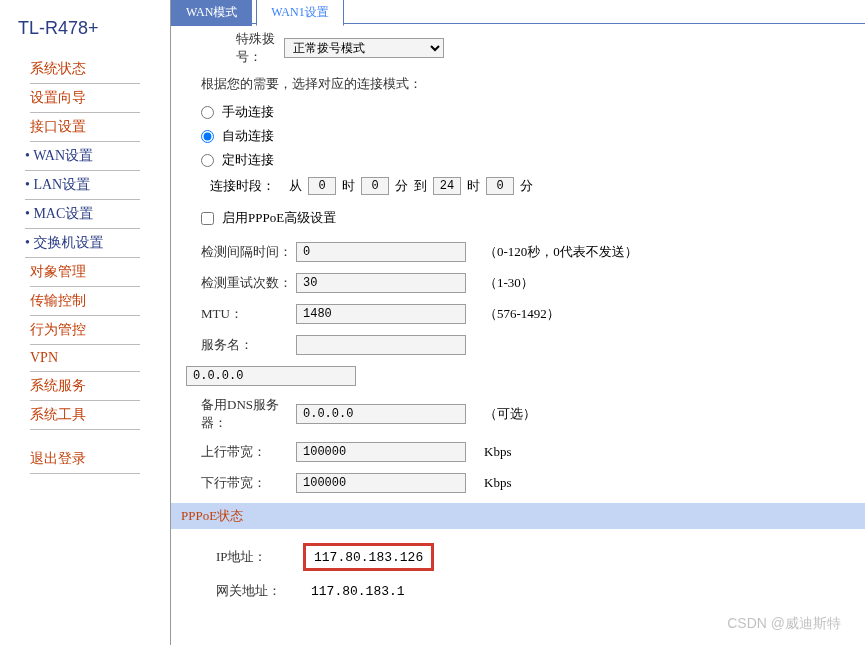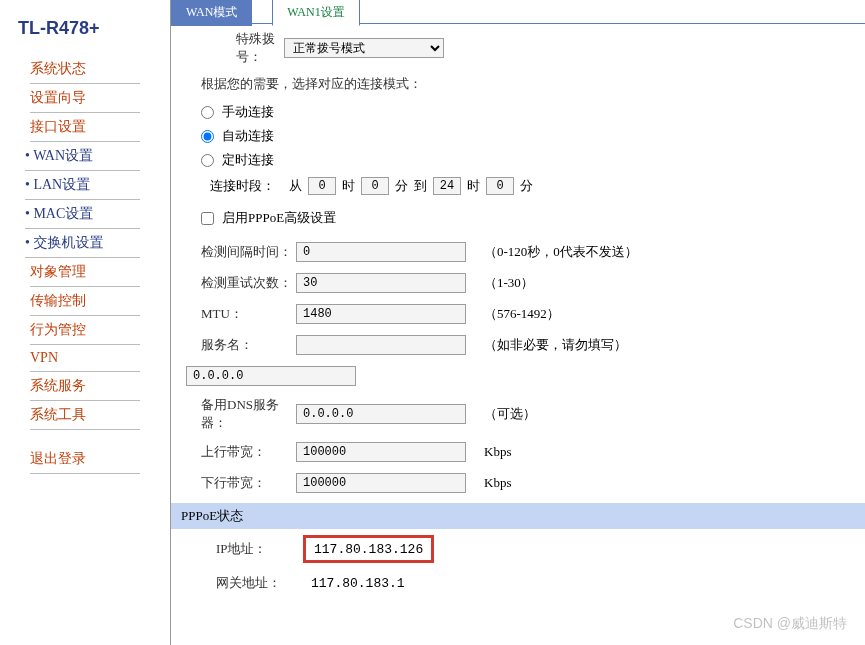--- a/index.html
+++ b/index.html
@@ -1,45 +1,45 @@
 <!DOCTYPE html>
 <html><head>
   <meta charset="utf-8">
   <style>
     * { box-sizing: border-box; margin: 0; padding: 0; }
     body { font-family: "Microsoft YaHei", SimSun, serif; font-size: 13px; background: #fff; }
     .container { width: 865px; height: 645px; display: flex; position: relative; overflow: hidden; }
     .sidebar { width: 170px; padding: 10px 0; }
-    .logo { color: #2a3c84; font-weight: bold; font-size: 18px; padding: 8px 18px 16px; font-family: Arial, sans-serif; }
+    .logo { color: #2a3c84; font-weight: normal; font-size: 18px; padding: 8px 18px 16px; font-family: Arial, sans-serif; }
     .nav-item { padding: 5px 0; margin: 0 30px; color: #c2410c; cursor: pointer; border-bottom: 1px solid #bbb; font-size: 14px; }
     .nav-sub { padding: 5px 0; margin: 0 30px 0 25px; color: #2a3c84; cursor: pointer; border-bottom: 1px solid #bbb; font-size: 14px; }
     .nav-sub.active { color: #2a3c84; font-weight: normal; }
     .nav-spacer { height: 15px; }
     .main { flex: 1; border-left: 1px solid #999; padding: 0; position: relative; }
-    .tabs { display: flex; gap: 20px; position: absolute; top: 0; left: 0; margin-top: -1px; }
+    .tabs { display: flex; gap: 4px; position: absolute; top: 0; left: 0; margin-top: -1px; }
     .tab { padding: 4px 14px; font-size: 12px; cursor: pointer; border: 1px solid #5a7cbf; }
     .tab.inactive { background: #5a7cbf; color: #fff; }
-    .tab.active { background: #fff; color: #15803d; border-bottom: 1px solid #fff; }
+    .tab.active { background: #fff; color: #3b82f6; border-bottom: 1px solid #fff; }
     .tabs-line { border-top: 1px solid #5a7cbf; margin-top: 23px; }
     .content { padding: 6px 15px 0 15px; }
     .row { display: flex; align-items: center; margin-bottom: 9px; min-height: 22px; }
     .lbl { width: 110px; color: #333; padding-left: 15px; font-family: SimSun, serif; }
     .selbox { width: 160px; height: 20px; border: 1px solid #9a9ea1; background: #f4f4f4; font-size: 12px; padding: 0 4px; font-family: SimSun, serif; }
     .note-text { color: #333; margin: 6px 0 10px 15px; font-family: SimSun, serif; }
     .radio-row { display: flex; align-items: center; margin: 6px 0 6px 15px; }
     .radio-row input { margin-right: 8px; }
     .schedule { margin-left: 24px; display: flex; align-items: center; gap: 6px; }
     .mini-input { width: 28px; height: 18px; border: 1px solid #9a9ea1; background: #f4f4f4; text-align: center; font-family: "Courier New", monospace; font-size: 12px; }
     .chk-row { display: flex; align-items: center; margin: 8px 0 14px 15px; }
     .chk-row input { margin-right: 8px; }
     .tfield { width: 170px; height: 20px; border: 1px solid #9a9ea1; background: #f4f4f4; padding: 0 6px; font-family: "Courier New", monospace; font-size: 12px; }
     .hint { margin-left: 18px; font-family: SimSun, serif; }
-    .section-header { background: #c5d6f5; padding: 4px 10px; margin: 8px 0 6px -15px; width: calc(100% + 30px); font-family: SimSun, serif; color: #000000; }
+    .section-header { background: #c5d6f5; padding: 4px 10px; margin: 8px 0 14px -15px; width: calc(100% + 30px); font-family: SimSun, serif; color: #c2410c; }
     .ip-highlight { border: 3px solid #d13a2f; padding: 3px 8px; display: inline-block; margin-left: -8px; }
-    .watermark { position: absolute; bottom: 12px; right: 18px; color: rgba(0,0,0,0.25); font-size: 14px; font-family: Arial, sans-serif; }
+    .watermark { position: absolute; bottom: 12px; right: 24px; color: rgba(0,0,0,0.25); font-size: 14px; font-family: Arial, sans-serif; }
     .status-lbl { width: 125px; color: #333; padding-left: 30px; font-family: SimSun, serif; }
     .status-val { font-family: "Courier New", monospace; }
   </style>
 </head>
 <body>
 
 <div class="container">
   <div class="sidebar">
     <div class="logo">TL-R478+</div>
     <div class="nav-item">系统状态</div>
@@ -119,21 +119,20 @@
         <span class="hint">（1-30）</span>
       </div>
       <div class="row">
         <span class="lbl">MTU：</span>
         <input class="tfield" value="1480" style="">
         <span class="hint">（576-1492）</span>
       </div>
       <div class="row">
         <span class="lbl">服务名：</span>
         <input class="tfield" value="" style="">
-        <span class="hint">（如非必要，请勿填写）</span>
       </div>
       <div class="row">
         <input class="tfield" value="0.0.0.0" style="">
       </div>
       <div class="row">
         <span class="lbl">备用DNS服务器：</span>
         <input class="tfield" value="0.0.0.0" style="">
         <span class="hint">（可选）</span>
       </div>
       <div class="row">

